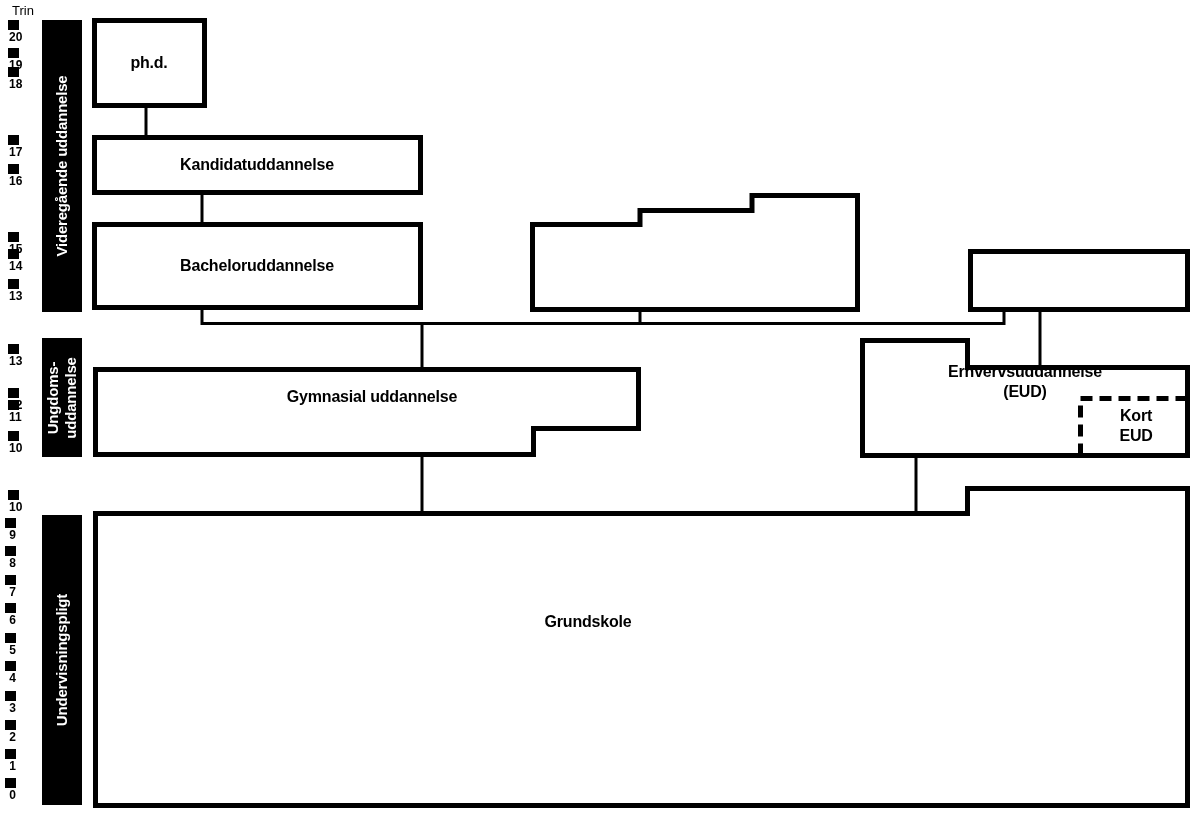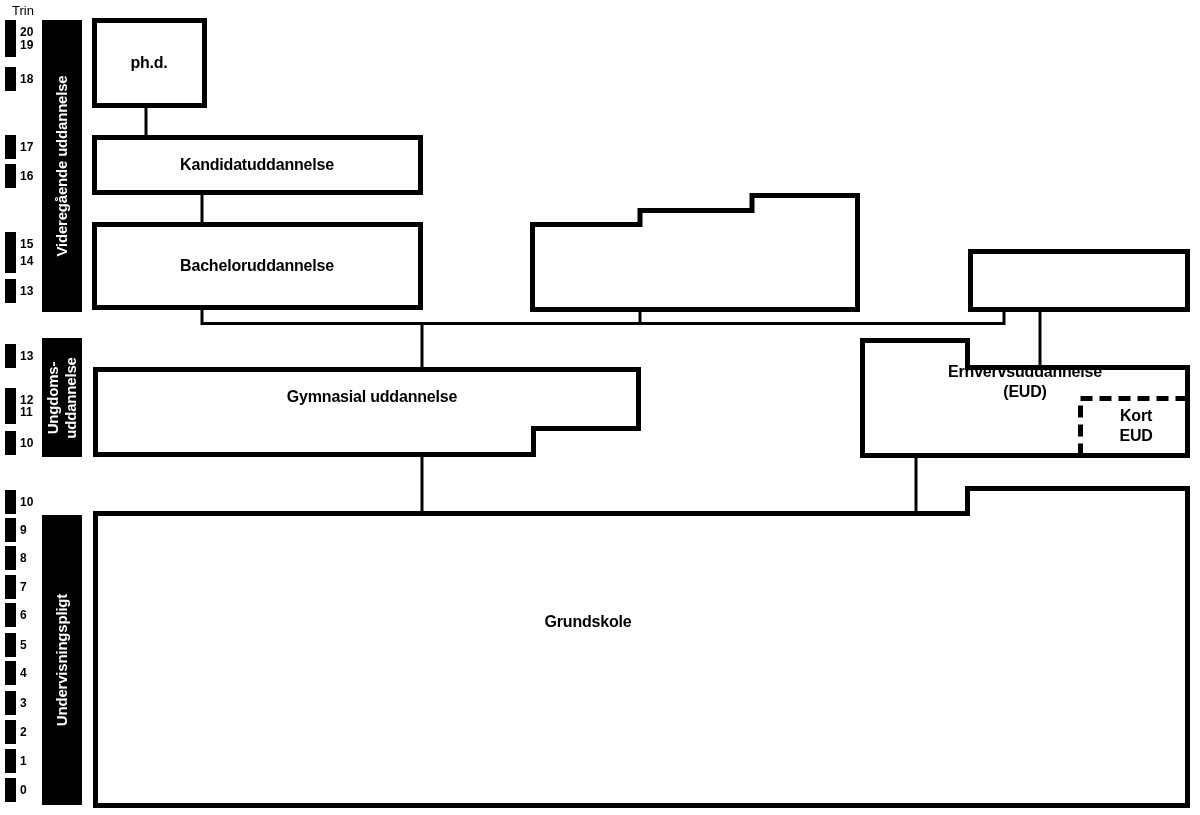--- a/index.html
+++ b/index.html
@@ -6,21 +6,21 @@
   #canvas{
     position:relative;width:1200px;height:815px;background:#ffffff;
     font-family:"Liberation Sans",sans-serif;color:#000;overflow:hidden;
   }
   .title{
     position:absolute;left:94px;top:20px;width:1106px;text-align:center;
     font-size:23px;font-weight:bold;letter-spacing:-0.3px;
   }
   .trin-header{position:absolute;left:12px;top:3px;font-size:13px;font-weight:normal;}
   
-  .tick{position:absolute;left:5px;height:24px;display:flex;align-items:center;}
+  .tick{position:absolute;left:5px;height:24px;display:flex;align-items:center;flex-direction:column;}
   .tick-mark{width:11px;height:24px;background:#000;display:inline-block;}
   .tick-label{margin-left:4px;font-size:12px;font-weight:bold;}
   
   .bar{position:absolute;left:42px;width:40px;background:#000;}
   .bar-label{
     position:absolute;left:50%;top:50%;
     transform:translate(-50%,-50%) rotate(-90deg);
     color:#fff;font-weight:bold;font-size:15px;line-height:18px;
     text-align:center;white-space:pre-line;height:40px;
     display:flex;align-items:center;justify-content:center;letter-spacing:-0.2px;
@@ -45,21 +45,21 @@
 
 <div id="canvas">
 
 
   <div class="trin-header">Trin</div>
   <div id="ticks">
       <div class="tick" style="top: 20px;">
         <span class="tick-mark"></span>
         <span class="tick-label">20</span>
       </div>
-      <div class="tick" style="top: 33px; justify-content: space-between;">
+      <div class="tick" style="top: 48px; justify-content: space-between;">
         <span class="tick-mark"></span>
         <span class="tick-label">19</span>
       </div>
       <div class="tick" style="top: 67px;">
         <span class="tick-mark"></span>
         <span class="tick-label">18</span>
       </div>
       <div class="tick" style="top: 135px;">
         <span class="tick-mark"></span>
         <span class="tick-label">17</span>

